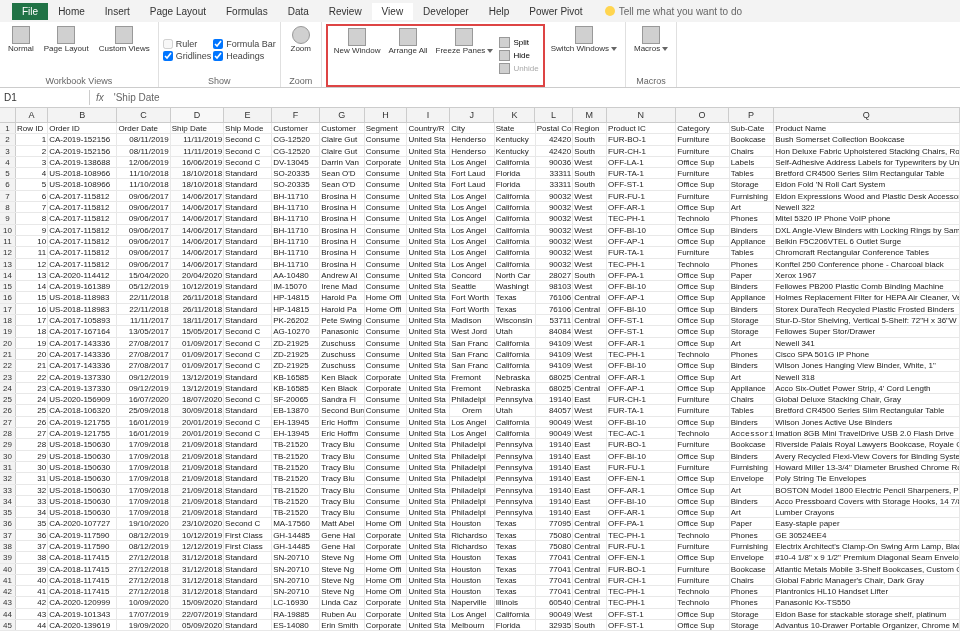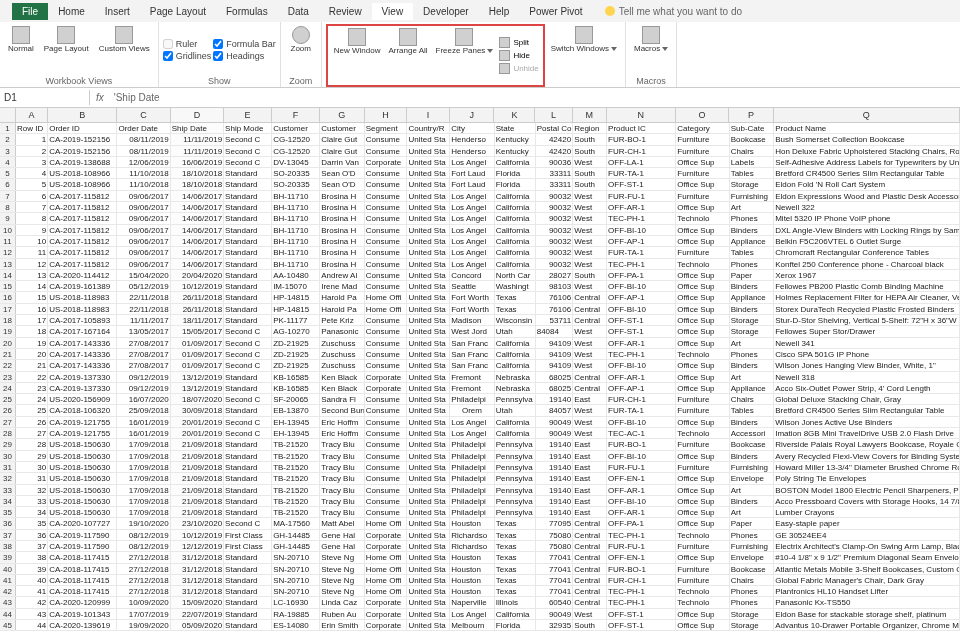--- a/index.html
+++ b/index.html
@@ -538,22 +538,22 @@
         <div class="cell" style="width: 50px;">Binders</div>
         <div class="cell" style="width: 210px;">Storex DuraTech Recycled Plastic Frosted Binders</div>
       </div>
       <div class="row">
         <div class="rh">18</div>
         <div class="cell" style="width: 36px; text-align: right;">17</div>
         <div class="cell" style="width: 78px;">CA-2017-105893</div>
         <div class="cell" style="width: 60px; text-align: right;">11/11/2017</div>
         <div class="cell selcol" style="width: 60px; text-align: right;">18/11/2017</div>
         <div class="cell" style="width: 54px;">Standard</div>
-        <div class="cell" style="width: 54px;">PK-11177</div>
-        <div class="cell" style="width: 50px;">Pete Kriz</div>
+        <div class="cell" style="width: 54px;">PK-26202</div>
+        <div class="cell" style="width: 50px;">Pete Swing</div>
         <div class="cell" style="width: 48px;">Consume</div>
         <div class="cell" style="width: 48px;">United Sta</div>
         <div class="cell" style="width: 50px;">Madison</div>
         <div class="cell" style="width: 46px;">Wisconsin</div>
         <div class="cell" style="width: 42px; text-align: right;">53711</div>
         <div class="cell" style="width: 38px;">Central</div>
         <div class="cell" style="width: 78px;">OFF-ST-1</div>
         <div class="cell" style="width: 60px;">Office Sup</div>
         <div class="cell" style="width: 50px;">Storage</div>
         <div class="cell" style="width: 210px;">Stur-D-Stor Shelving, Vertical 5-Shelf: 72"H x 36"W x 18</div>
@@ -564,21 +564,21 @@
         <div class="cell" style="width: 78px;">CA-2017-167164</div>
         <div class="cell" style="width: 60px; text-align: right;">13/05/2017</div>
         <div class="cell selcol" style="width: 60px; text-align: right;">15/05/2017</div>
         <div class="cell" style="width: 54px;">Second C</div>
         <div class="cell" style="width: 54px;">AG-10270</div>
         <div class="cell" style="width: 50px;">Panasonic</div>
         <div class="cell" style="width: 48px;">Consume</div>
         <div class="cell" style="width: 48px;">United Sta</div>
         <div class="cell" style="width: 50px;">West Jord</div>
         <div class="cell" style="width: 46px;">Utah</div>
-        <div class="cell" style="width: 42px; ">84084</div>
+        <div class="cell" style="width: 42px; text-align: right;">84084</div>
         <div class="cell" style="width: 38px;">West</div>
         <div class="cell" style="width: 78px;">OFF-ST-1</div>
         <div class="cell" style="width: 60px;">Office Sup</div>
         <div class="cell" style="width: 50px;">Storage</div>
         <div class="cell" style="width: 210px;">Fellowes Super Stor/Drawer</div>
       </div>
       <div class="row">
         <div class="rh">20</div>
         <div class="cell" style="width: 36px; text-align: right;">19</div>
         <div class="cell" style="width: 78px;">CA-2017-143336</div>
@@ -748,21 +748,21 @@
         <div class="cell" style="width: 54px;">EH-13945</div>
         <div class="cell" style="width: 50px;">Eric Hoffm</div>
         <div class="cell" style="width: 48px;">Consume</div>
         <div class="cell" style="width: 48px;">United Sta</div>
         <div class="cell" style="width: 50px;">Los Angel</div>
         <div class="cell" style="width: 46px;">California</div>
         <div class="cell" style="width: 42px; text-align: right;">90049</div>
         <div class="cell" style="width: 38px;">West</div>
         <div class="cell" style="width: 78px;">TEC-AC-1</div>
         <div class="cell" style="width: 60px;">Technolo</div>
-        <div class="cell" style="width: 50px;">Accessori</div>
+        <div class="cell" style="width: 50px; font-family: Liberation Mono, monospace;">Accessori</div>
         <div class="cell" style="width: 210px;">Imation 8GB Mini TravelDrive USB 2.0 Flash Drive</div>
       </div>
       <div class="row">
         <div class="rh">29</div>
         <div class="cell" style="width: 36px; text-align: right;">28</div>
         <div class="cell" style="width: 78px;">US-2018-150630</div>
         <div class="cell" style="width: 60px; text-align: right;">17/09/2018</div>
         <div class="cell selcol" style="width: 60px; text-align: right;">21/09/2018</div>
         <div class="cell" style="width: 54px;">Standard</div>
         <div class="cell" style="width: 54px;">TB-21520</div>

